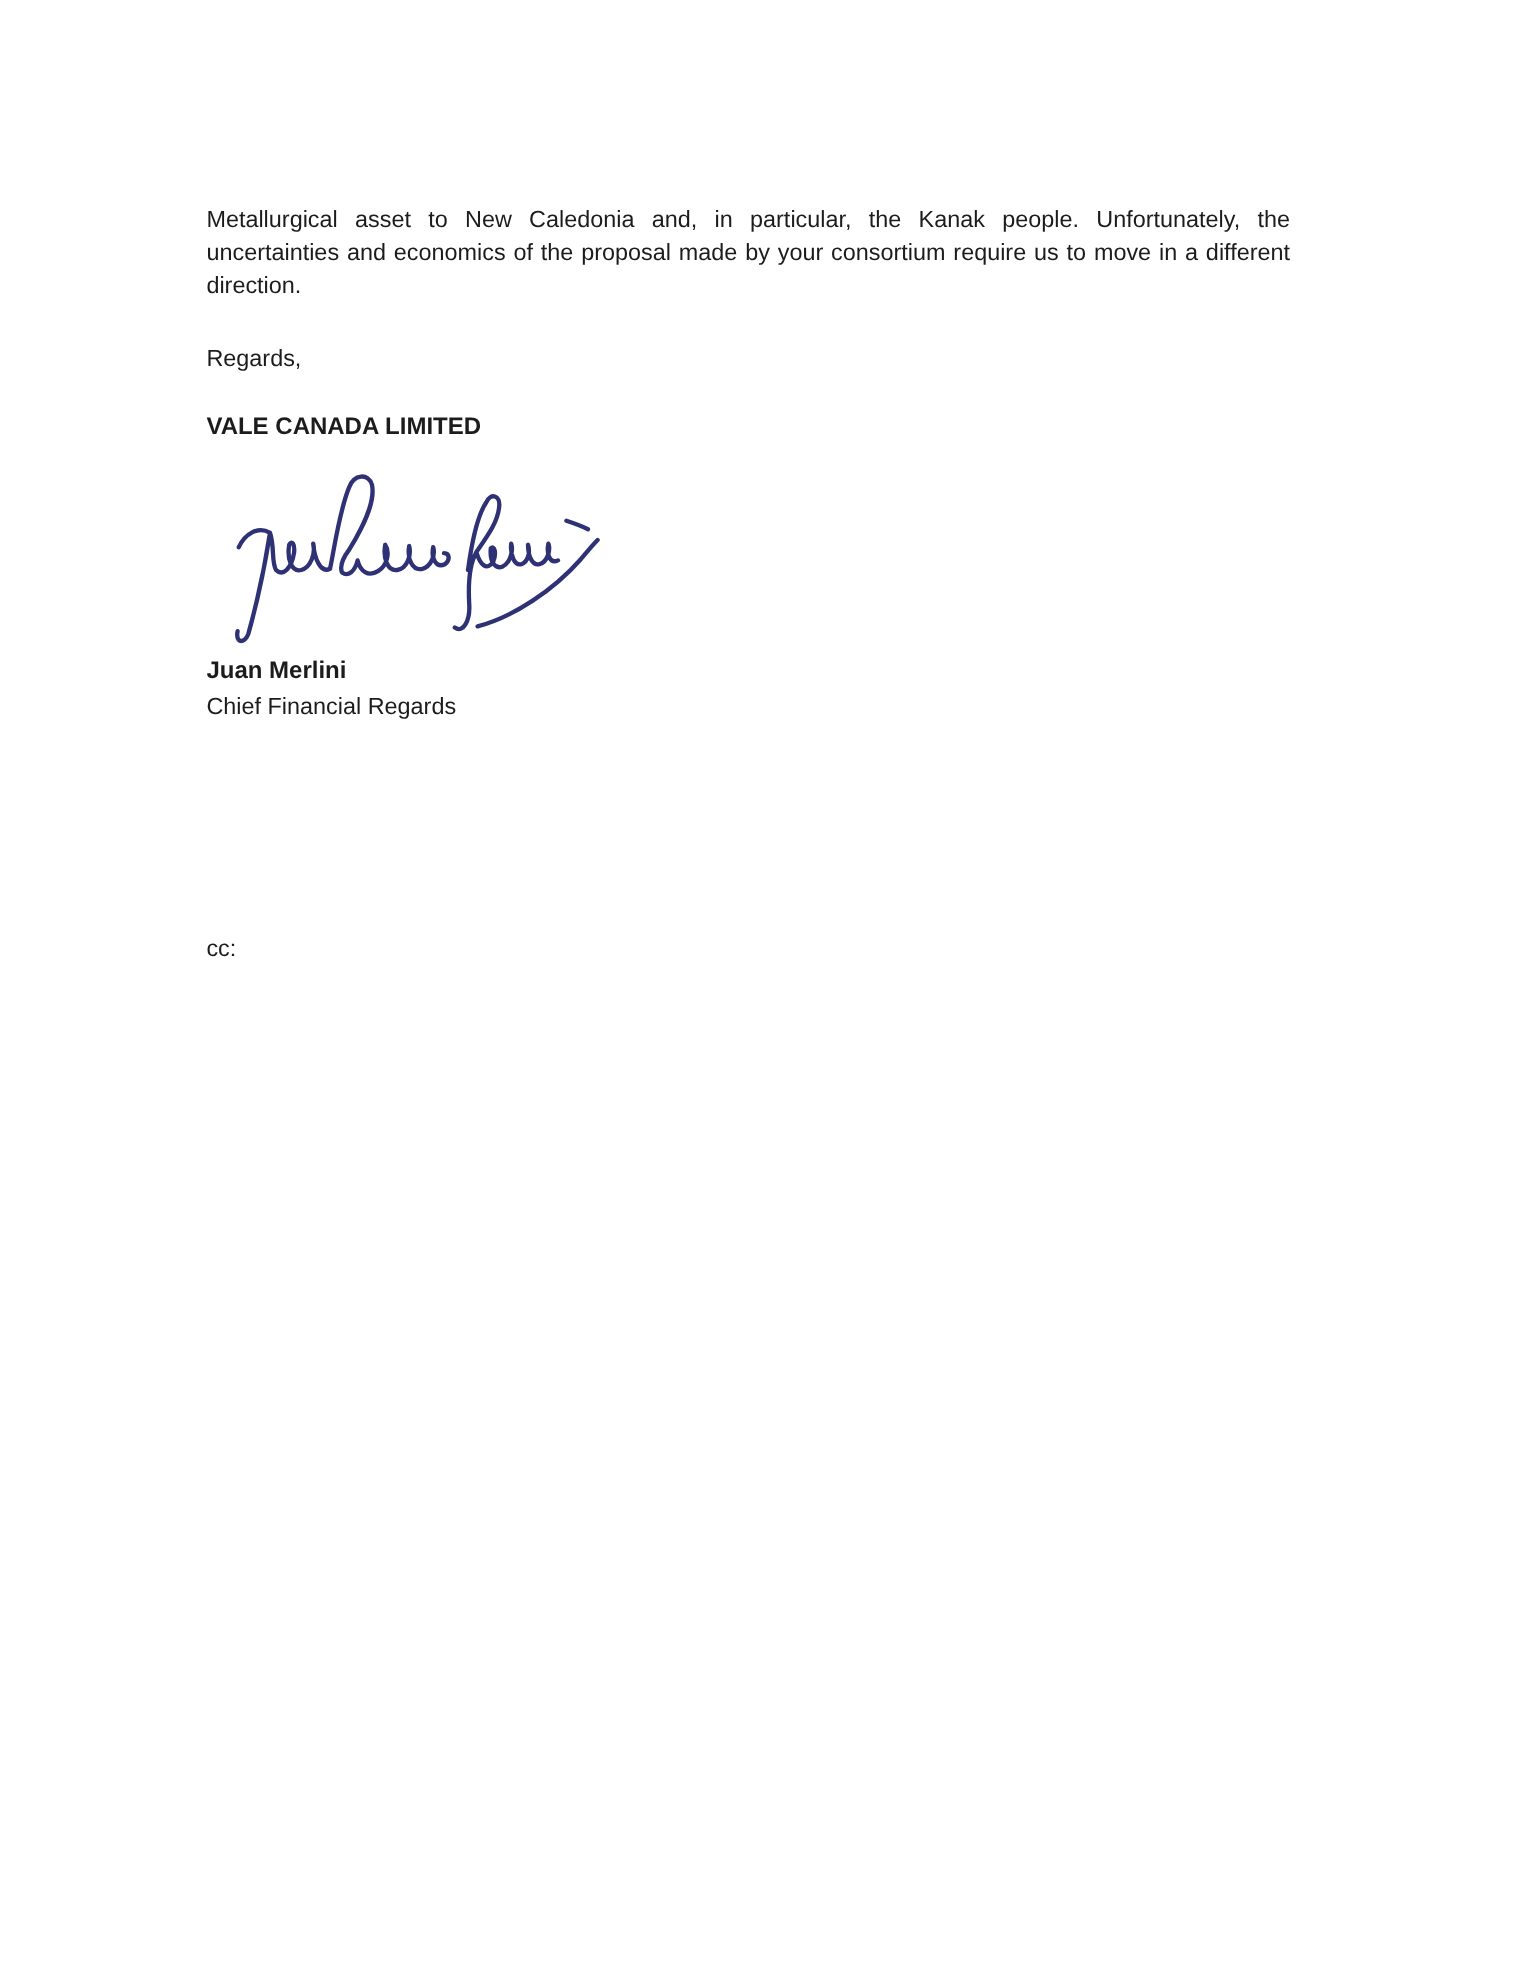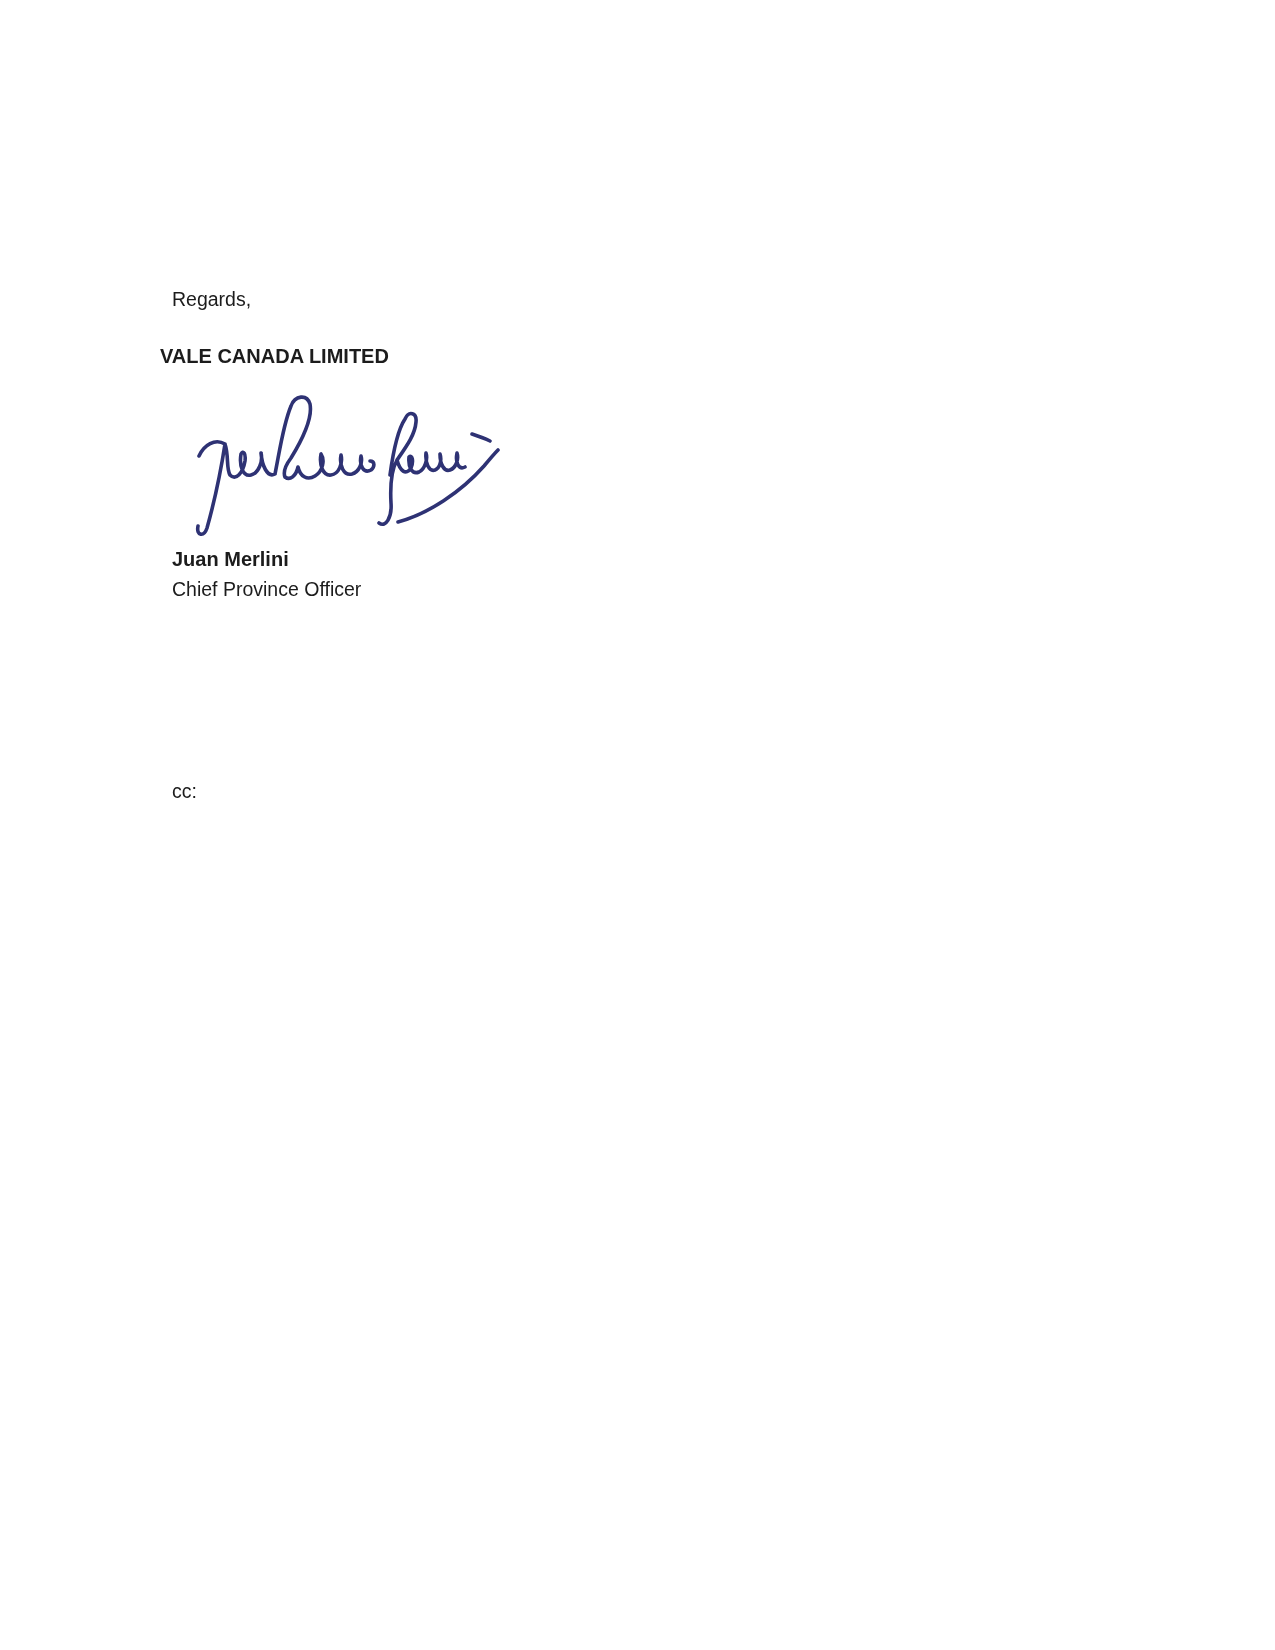--- a/index.html
+++ b/index.html
@@ -25,55 +25,56 @@
   }
 
   
   .body-par {
     left: 172px; top: 170px; width: 903px;
     font-size: 19.5px; line-height: 27.5px;
     text-align: justify;
     color: #1c1c1c;
   }
   .closing   { left: 172px; top: 288px; font-size: 19.5px; text-align: center; }
-  .company   { left: 160px; top: 345px; font-size: 20px; font-weight: 700; }
+  .company   { left: 172px; top: 345px; font-size: 20px; font-weight: 700; }
   .signature { left: 185px; top: 393px; width: 320px; height: 150px; }
   .signer-name  { left: 172px; top: 548px; font-size: 20px; font-weight: 700; }
   .signer-title { left: 172px; top: 578px; font-size: 19.5px; }
 
   .cc-block { left: 172px; top: 778px; font-size: 19.5px; line-height: 27.5px; }
   .cc-row { display: flex; align-items: flex-end; }
   .cc-label { width: 65px; }
   .cc-list div { white-space: nowrap; }
 </style>
 </head>
 <body>
 
 <div class="page">
 
 
+  <div class="abs body-par">Metallurgical asset to New Caledonia and, in particular, the Kanak people. Unfortunately, the uncertainties and economics of the proposal made by your consortium require us to move in a different direction.</div>
 
   <div class="abs closing">Regards,</div>
 
   <div class="abs company">VALE CANADA LIMITED</div>
 
   <svg class="abs signature" viewBox="0 0 320 150" xmlns="http://www.w3.org/2000/svg">
     <path fill="none" stroke-width="3.6" stroke-linecap="round" stroke-linejoin="round" d="M14,63 C19,52 30,45 40,51
              M40,51 C36,77 29,110 22,135 C19,144 11,143 13,133
              M40,51 C44,63 41,75 45,82 C51,88 58,80 60,68 C61,60 58,57 56,61 C54,73 58,84 66,82 C74,80 78,68 76,60 C77,72 82,85 90,81
              M90,81 C94,62 98,32 106,13 C110,2 122,1 125,11 C128,26 117,47 106,65 C100,73 98,79 100,84
              M100,84 C105,88 111,83 113,74 C115,83 122,88 130,83 C138,78 140,67 136,61 C134,72 138,83 146,82 C154,81 158,70 156,62 C154,73 159,83 167,81 C174,79 178,70 176,63 C174,73 179,81 186,77 C190,74 190,68 185,68
              M205,82 C208,60 212,38 220,26 C224,17 232,20 231,29 C230,42 221,54 212,67 C207,76 205,92 206,110 C207,124 201,135 194,130
              M212,67 C215,78 221,83 226,75 C229,68 227,61 224,64 C223,74 227,82 234,79 C240,76 243,66 241,60 C240,70 244,79 250,77 C255,75 257,67 255,61 C255,71 259,79 265,77 C271,75 274,66 272,60 C270,70 274,77 280,74
              M213,129 C243,121 276,99 299,73 C304,67 309,61 313,57
              M287,41 C293,43 299,45 305,48" stroke="#2E3274"></path>
   </svg>
 
   <div class="abs signer-name">Juan Merlini</div>
-  <div class="abs signer-title">Chief Province Officer</div>
+  <div class="abs signer-title">Chief Financial Regards</div>
 
   <div class="abs cc-block">
     <div class="cc-row">
       <div class="cc-label">cc:</div>
     </div>
   </div>
 
 </div>
 
 </body></html>

